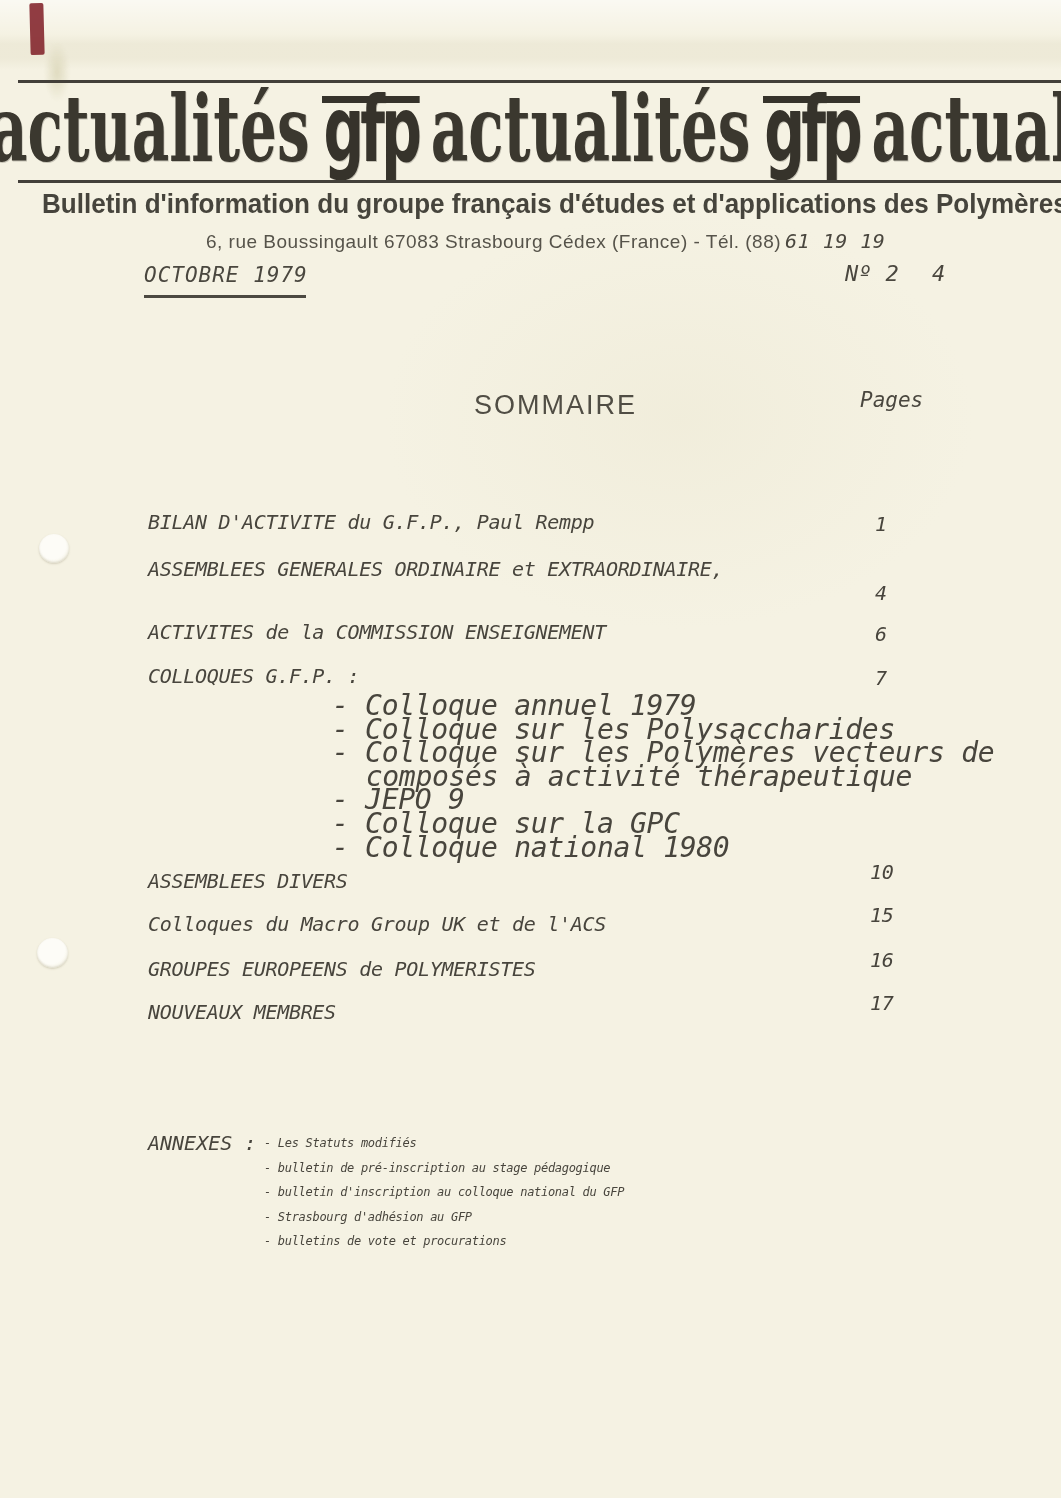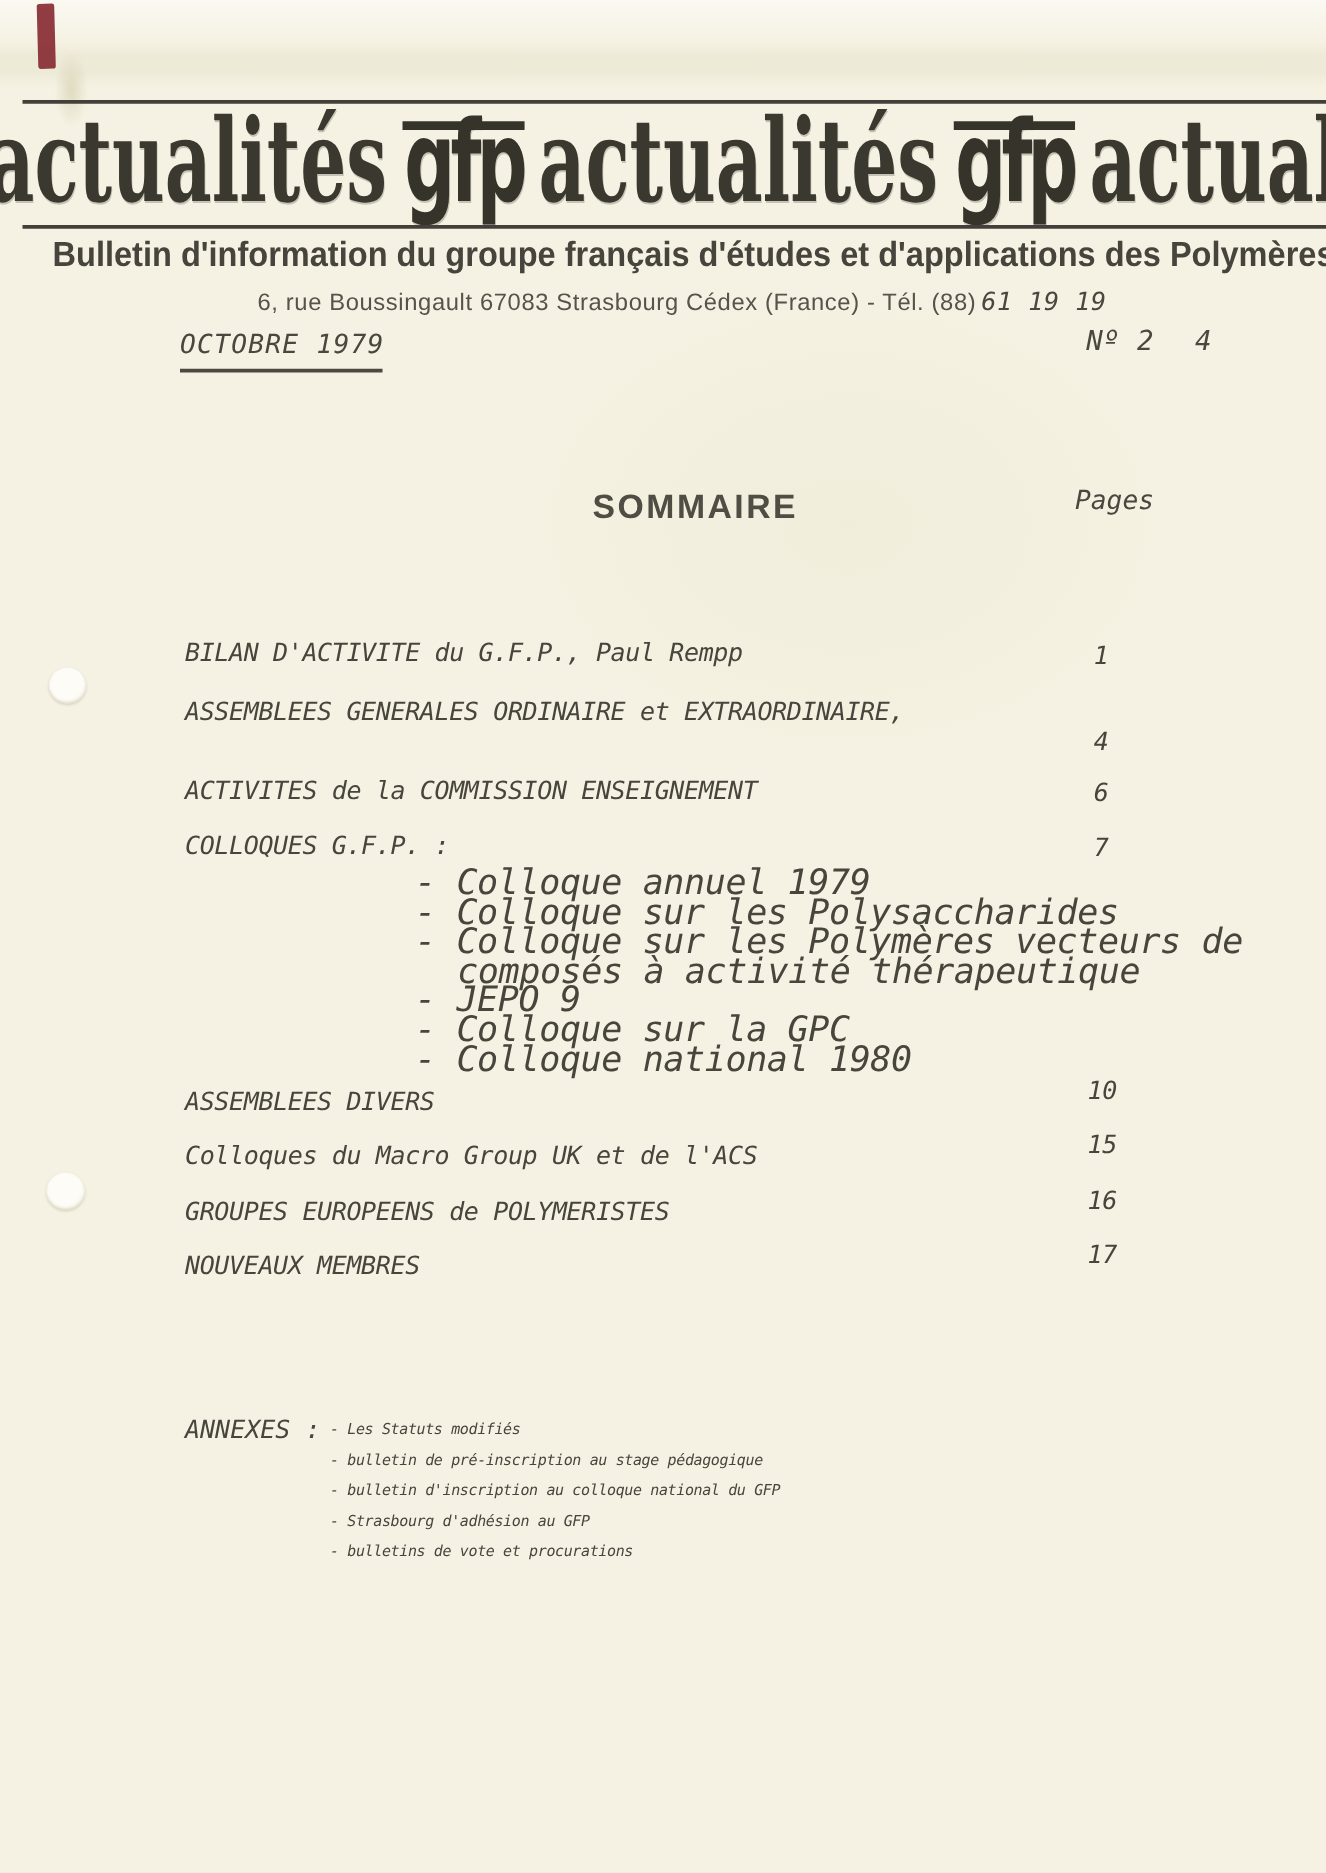--- a/index.html
+++ b/index.html
@@ -59,27 +59,27 @@
     color:#56534a;
   }
   .script{font-family:"DejaVu Sans Mono",monospace;font-style:italic;}
   .address .script{font-size:20px;color:#4a473f;margin-left:4px;}
 
   .date{
     position:absolute;left:144px;top:263px;
     font-style:italic;font-size:21px;letter-spacing:1px;color:#4a473f;
   }
   .date-underline{position:absolute;left:144px;top:295px;width:162px;height:3px;background:#4c4941;}
-  .issue{position:absolute;left:845px;top:261px;font-style:italic;font-size:22px;color:#4a473f;margin-left:24px;}
+  .issue{position:absolute;left:845px;top:261px;font-style:italic;font-size:22px;color:#4a473f;}
   .issue-num{letter-spacing:10px;margin-left:14px;}
 
   
   .sommaire-title{
     position:absolute;left:474px;top:390px;
-    font-family:"Liberation Sans","DejaVu Sans",sans-serif;font-weight:bold;
+    font-family:"Liberation Sans","DejaVu Sans",sans-serif;font-weight:normal;
     font-size:27px;letter-spacing:2px;color:#504d44;
   }
   .pages-label{position:absolute;left:860px;top:388px;font-size:21px;color:#4a473f;}
 
   .toc{position:absolute;left:148px;top:0;width:800px;height:100%;}
   .toc-row{position:absolute;left:0;width:800px;
     font-style:italic;font-size:20px;letter-spacing:-.3px;line-height:27px;color:#48453d;}
   .toc-row:nth-of-type(1){top:509px;}
   .toc-row:nth-of-type(2){top:556px;}
   .toc-row:nth-of-type(3){top:619px;}

